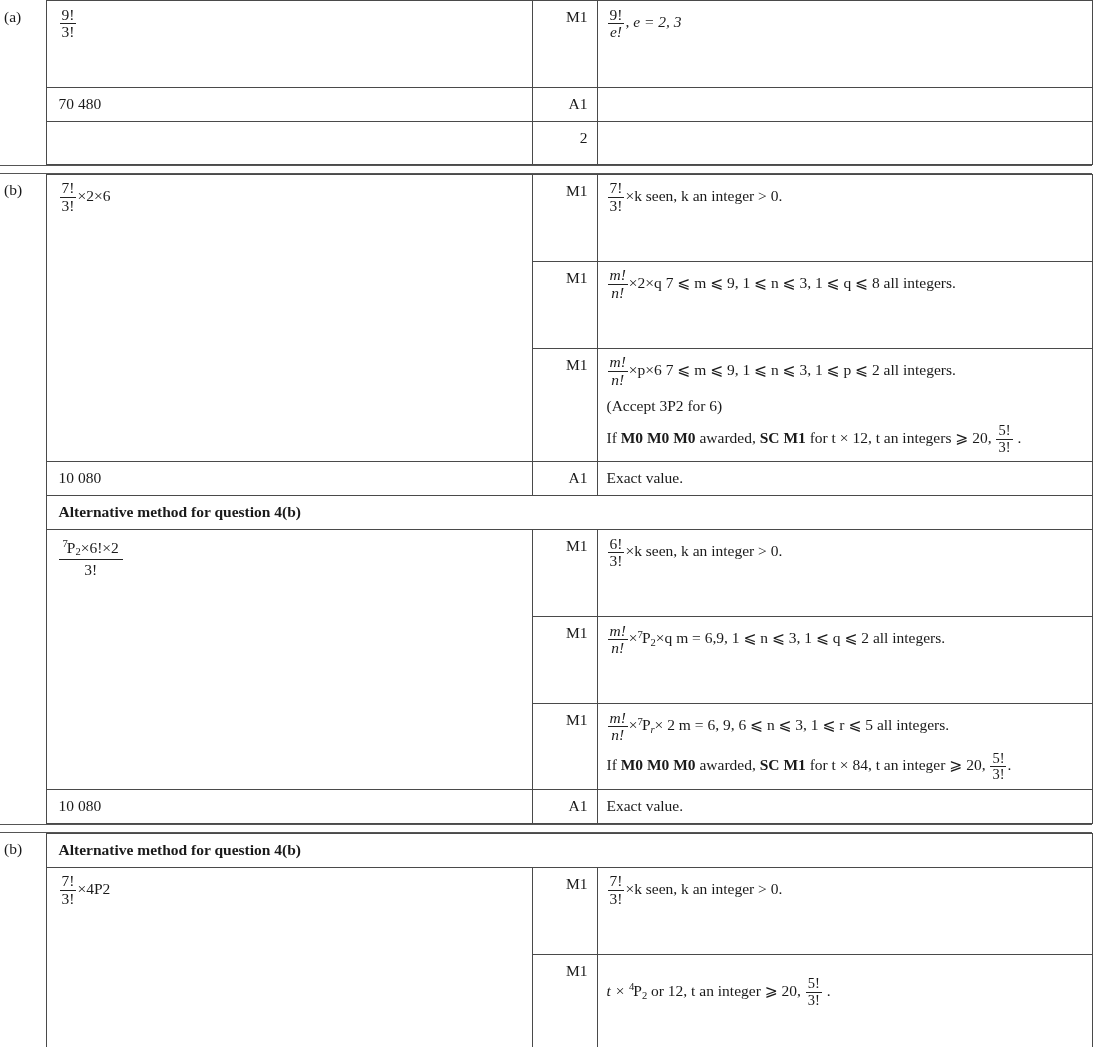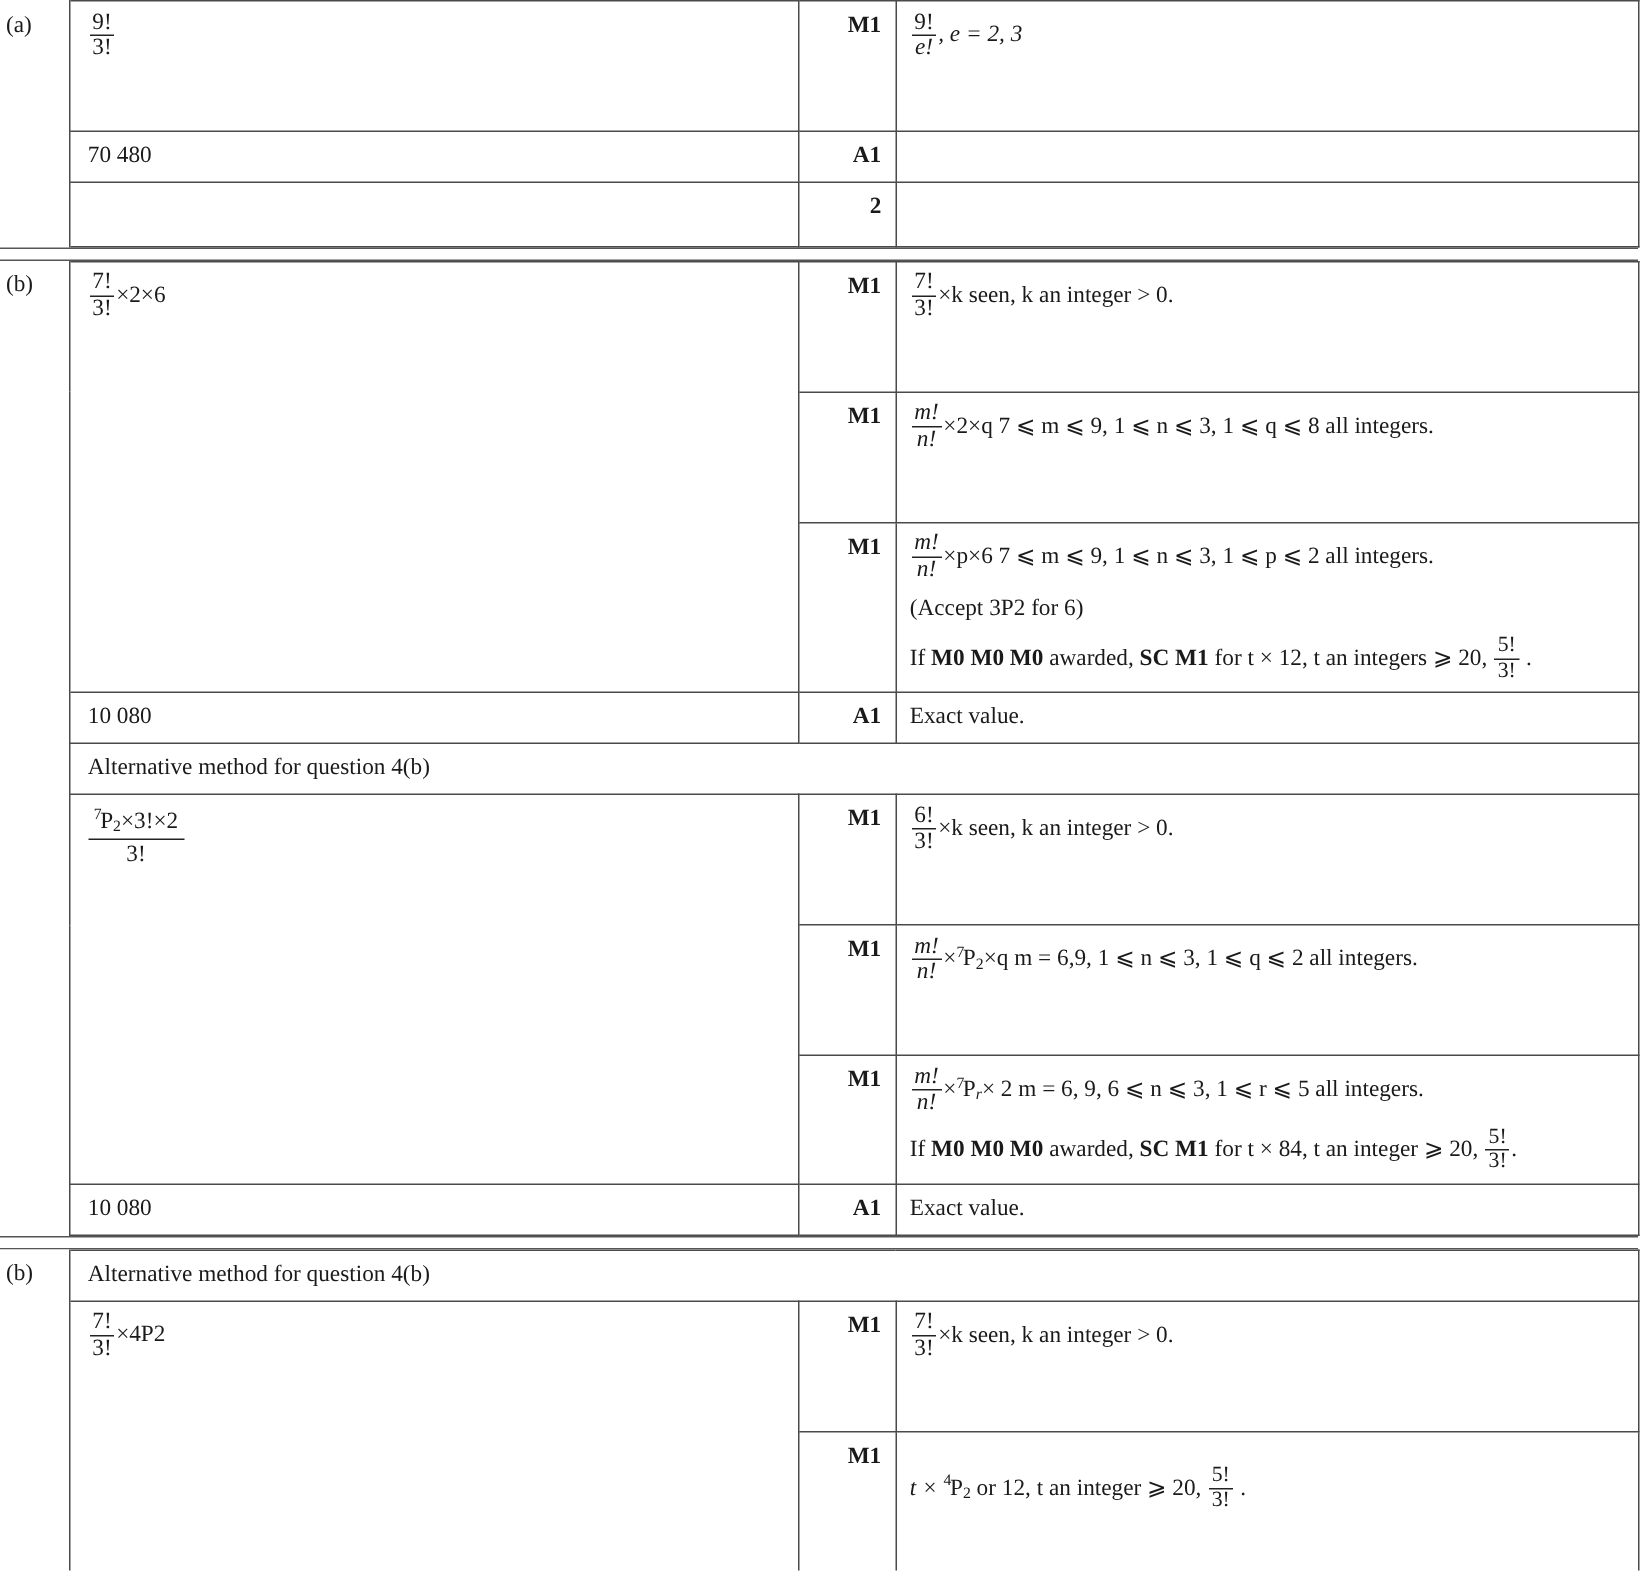--- a/index.html
+++ b/index.html
@@ -46,27 +46,27 @@
     border-right: 1px solid #4a4a4a;
     padding: 6px 0 6px 4px;
     font-size: 15.5px;
     text-align: left;
   }
   td.label.noline {
     border-right: none;
   }
   td.mark {
     text-align: right;
-    font-weight: bold;
+    font-weight: normal;
     padding-right: 9px;
     white-space: nowrap;
   }
   td.work { padding-left: 12px; }
   td.notes { padding-left: 9px; }
-  td.alt-head { font-weight: normal; padding-left: 12px; }
+  td.alt-head { font-weight: bold; padding-left: 12px; }
 
   
   tr.sep td {
     border: none;
     padding: 0;
     height: 9px;
     background: #fff;
   }
   tr.sep td .dbl {
     height: 9px;
@@ -222,21 +222,21 @@
 
   <tr>
     <td class="label noline"></td>
     <td class="alt-head" colspan="3">Alternative method for question 4(b)</td>
   </tr>
 
   <tr>
     <td class="label noline" rowspan="3"></td>
     <td class="work" rowspan="3">
       <span class="bigfrac">
-        <span class="num"><sup class="pre">7</sup><span>P</span><sub class="post">2</sub><span>×3!×2</span></span>
+        <span class="num"><sup class="pre">7</sup><span>P</span><sub class="post">2</sub><span>×6!×2</span></span>
         <span class="den">3!</span>
       </span>
     </td>
     <td class="mark">M1</td>
     <td class="notes tall">
       <span class="frac">
         <span class="num">6!</span>
         <span class="den">3!</span>
       </span><span>×k  seen, k an integer &gt; 0.</span>
     </td>

